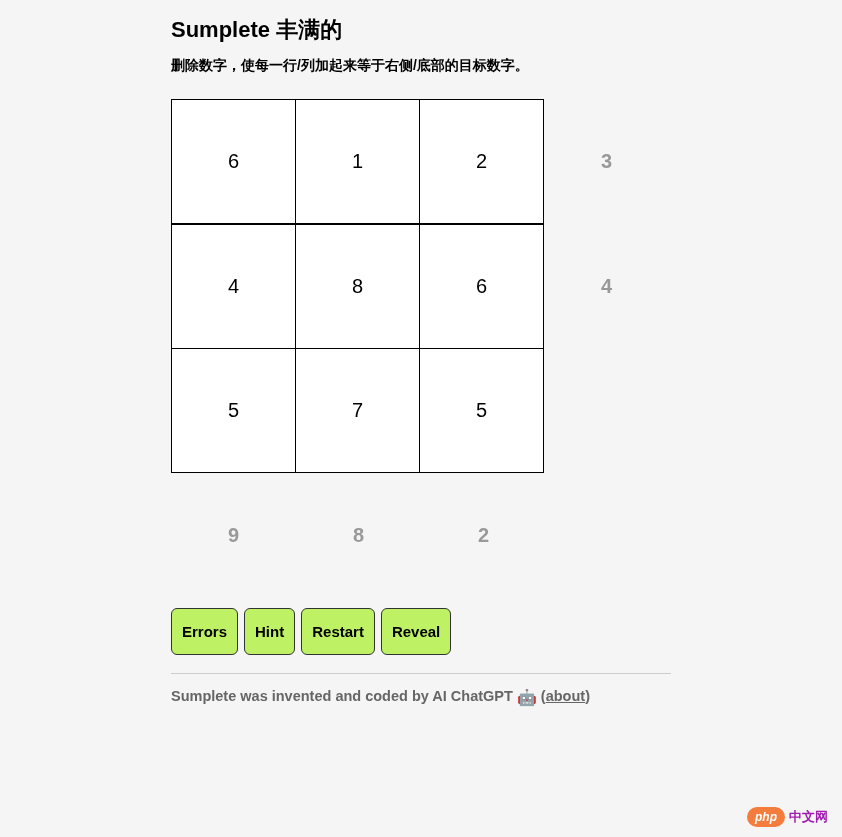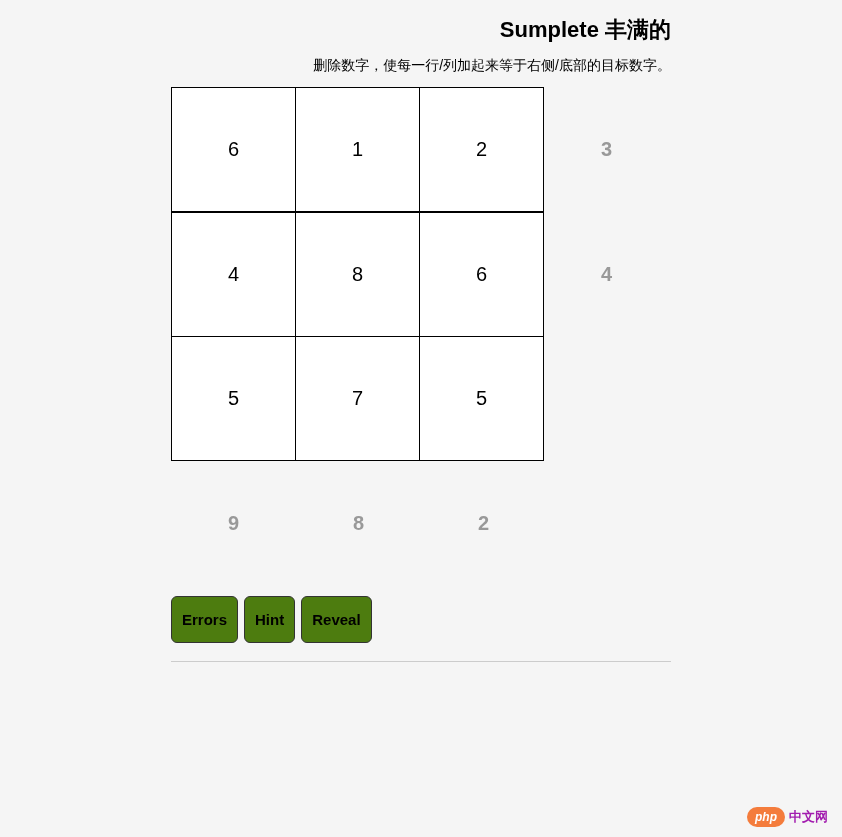--- a/index.html
+++ b/index.html
@@ -1,19 +1,18 @@
 <!DOCTYPE html>
 <html><head>
   <meta charset="utf-8">
   <style>
     * {
       box-sizing: border-box;
       margin: 0;
       padding: 0;
-      text-align: right;
     }
     body {
       background: #f5f5f5;
       font-family: Arial, Helvetica, sans-serif;
       width: 842px;
       height: 837px;
       padding: 15px 0 0 0;
       position: relative;
     }
     .container {
@@ -29,22 +28,22 @@
     }
     .instructions-en {
       font-size: 14px;
       font-weight: bold;
       line-height: 1.35;
       margin-bottom: 10px;
       max-width: 420px;
     }
     .instructions-zh {
       font-size: 14px;
-      font-weight: normal;
-      margin-bottom: 12px;
+      font-weight: bold;
+      margin-bottom: 24px;
     }
     .grid-wrapper {
       display: flex;
       flex-direction: column;
     }
     .grid-row {
       display: flex;
       align-items: center;
     }
     .cell {
@@ -90,21 +89,21 @@
     .bottom-row {
       display: flex;
     }
     .buttons {
       display: flex;
       gap: 6px;
       margin-top: 10px;
       margin-bottom: 18px;
     }
     button.action {
-      background: #4d7c0f;
+      background: #bef264;
       border: 1px solid #333;
       border-radius: 6px;
       padding: 14px 10px;
       font-size: 15px;
       font-weight: bold;
       cursor: pointer;
       font-family: inherit;
     }
     hr {
       border: none;
@@ -178,23 +177,27 @@
     <div class="bottom-row">
       <div class="target-bottom">9</div>
       <div class="target-bottom">8</div>
       <div class="target-bottom">2</div>
     </div>
   </div>
 
   <div class="buttons">
     <button class="action">Errors</button>
     <button class="action">Hint</button>
+    <button class="action">Restart</button>
     <button class="action">Reveal</button>
   </div>
 
   <hr>
 
+  <p class="footer-line">
+    <span>Sumplete was invented and coded by AI ChatGPT </span><span class="robot-icon">🤖</span><span> (</span><a href="#">about</a><span>)</span>
+  </p>
 </div>
 
 <div class="watermark">
   <span class="php-badge">php</span>
   <span class="cn-text">中文网</span>
 </div>
 
 </body></html>

